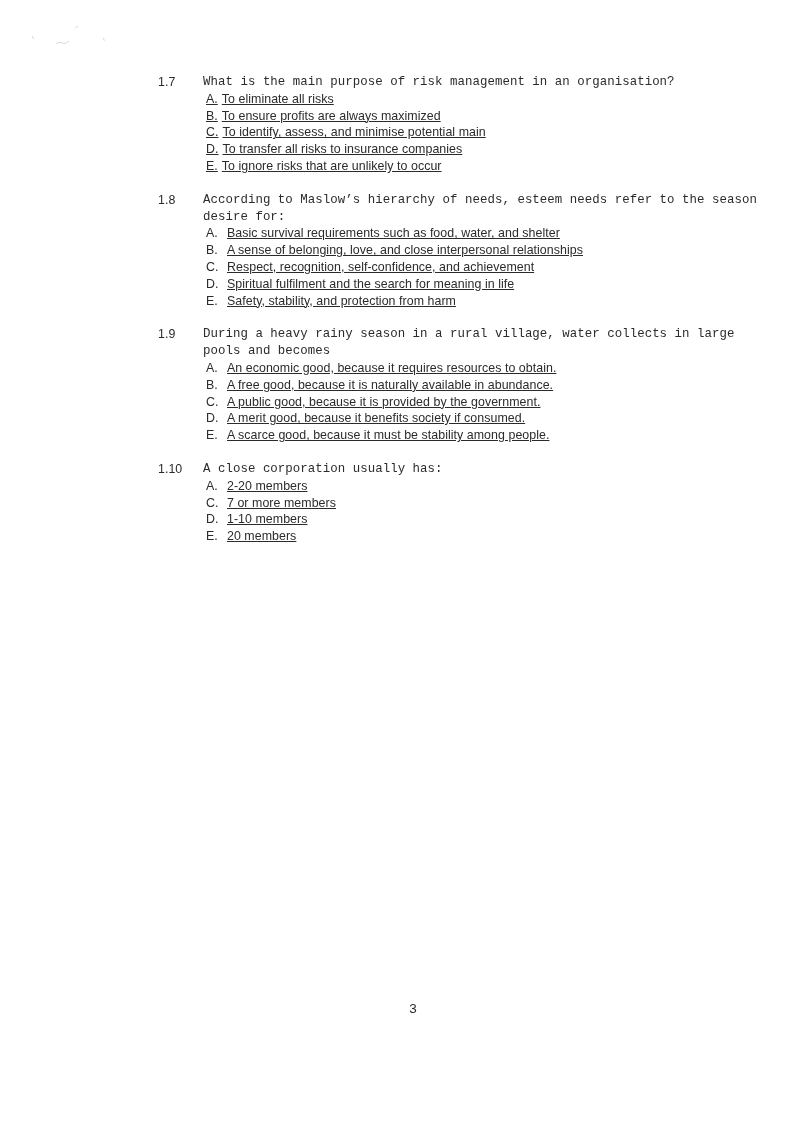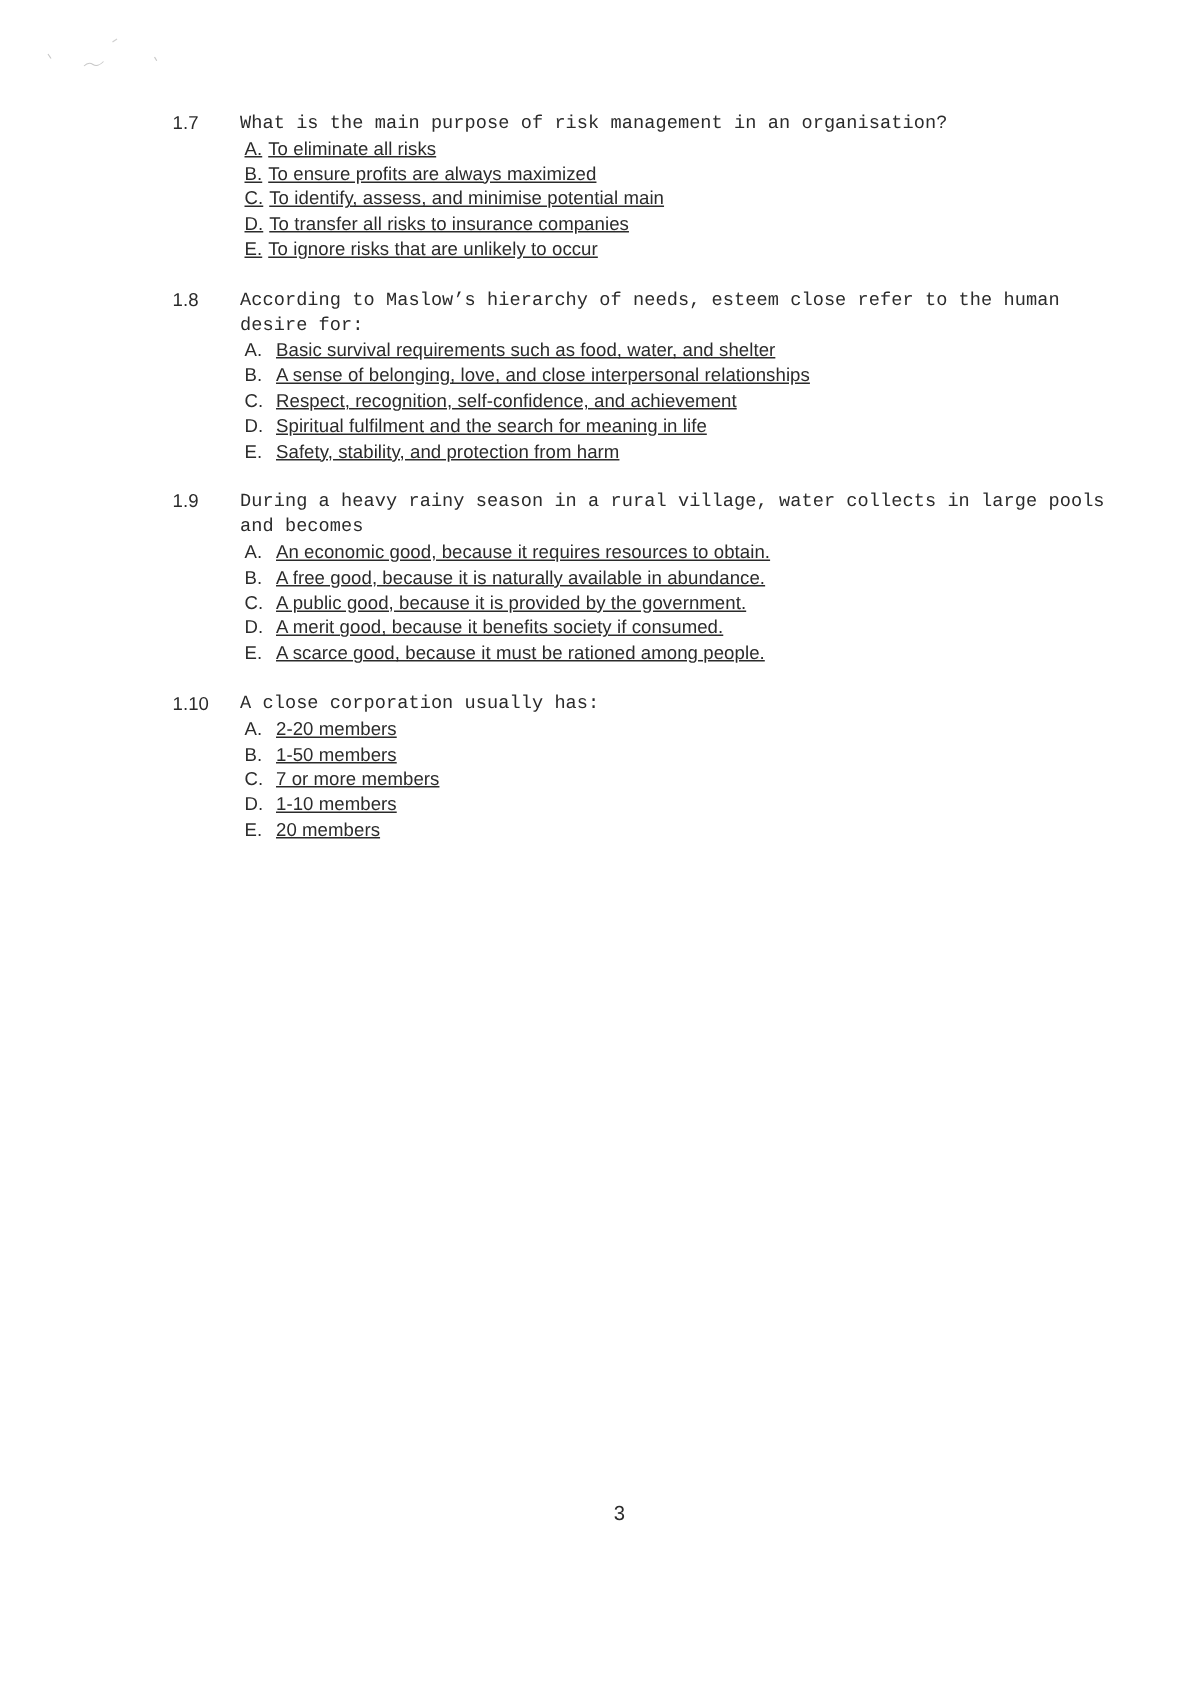--- a/index.html
+++ b/index.html
@@ -28,20 +28,21 @@
     top: 74px;
     width: 650px;
     font-size: 12.4px;
     line-height: 16.8px;
     letter-spacing: 0.05px;
   }
   .question {
     position: relative;
     padding-left: 45px;
     margin-bottom: 17px;
+    margin-left: 43px;
   }
   .qnum {
     position: absolute;
     left: 0;
     top: 0;
   }
   .qtext {
     max-width: 595px;
     font-family: Liberation Mono, monospace;
   }
@@ -92,53 +93,52 @@
         <div class="opt"><span class="letter">B.</span><span>To ensure profits are always maximized</span></div>
         <div class="opt"><span class="letter">C.</span><span>To identify, assess, and minimise potential main</span></div>
         <div class="opt"><span class="letter">D.</span><span>To transfer all risks to insurance companies</span></div>
         <div class="opt"><span class="letter">E.</span><span>To ignore risks that are unlikely to occur</span></div>
       </div>
     </section>
 
     <section class="question">
       <div class="qnum">1.8</div>
       <div class="qtext">
-        <div>According to Maslow’s hierarchy of needs, esteem close refer to the human desire for:</div>
+        <div>According to Maslow’s hierarchy of needs, esteem needs refer to the season desire for:</div>
       </div>
       <div class="opts tabbed">
         <div class="opt"><span class="letter">A.</span><span>Basic survival requirements such as food, water, and shelter</span></div>
         <div class="opt"><span class="letter">B.</span><span>A sense of belonging, love, and close interpersonal relationships</span></div>
         <div class="opt"><span class="letter">C.</span><span>Respect, recognition, self-confidence, and achievement</span></div>
         <div class="opt"><span class="letter">D.</span><span>Spiritual fulfilment and the search for meaning in life</span></div>
         <div class="opt"><span class="letter">E.</span><span>Safety, stability, and protection from harm</span></div>
       </div>
     </section>
 
     <section class="question">
       <div class="qnum">1.9</div>
       <div class="qtext">
         <div>During a heavy rainy season in a rural village, water collects in large pools and becomes</div>
       </div>
       <div class="opts tabbed">
         <div class="opt"><span class="letter">A.</span><span>An economic good, because it requires resources to obtain.</span></div>
         <div class="opt"><span class="letter">B.</span><span>A free good, because it is naturally available in abundance.</span></div>
         <div class="opt"><span class="letter">C.</span><span>A public good, because it is provided by the government.</span></div>
         <div class="opt"><span class="letter">D.</span><span>A merit good, because it benefits society if consumed.</span></div>
-        <div class="opt"><span class="letter">E.</span><span>A scarce good, because it must be rationed among people.</span></div>
+        <div class="opt"><span class="letter">E.</span><span>A scarce good, because it must be stability among people.</span></div>
       </div>
     </section>
 
     <section class="question">
       <div class="qnum">1.10</div>
       <div class="qtext">
         <div>A close corporation usually has:</div>
       </div>
       <div class="opts tabbed">
         <div class="opt"><span class="letter">A.</span><span>2-20 members</span></div>
-        <div class="opt"><span class="letter">B.</span><span>1-50 members</span></div>
         <div class="opt"><span class="letter">C.</span><span>7 or more members</span></div>
         <div class="opt"><span class="letter">D.</span><span>1-10 members</span></div>
         <div class="opt"><span class="letter">E.</span><span>20 members</span></div>
       </div>
     </section>
 
   </div>
 
   <div class="page-number">3</div>
 

